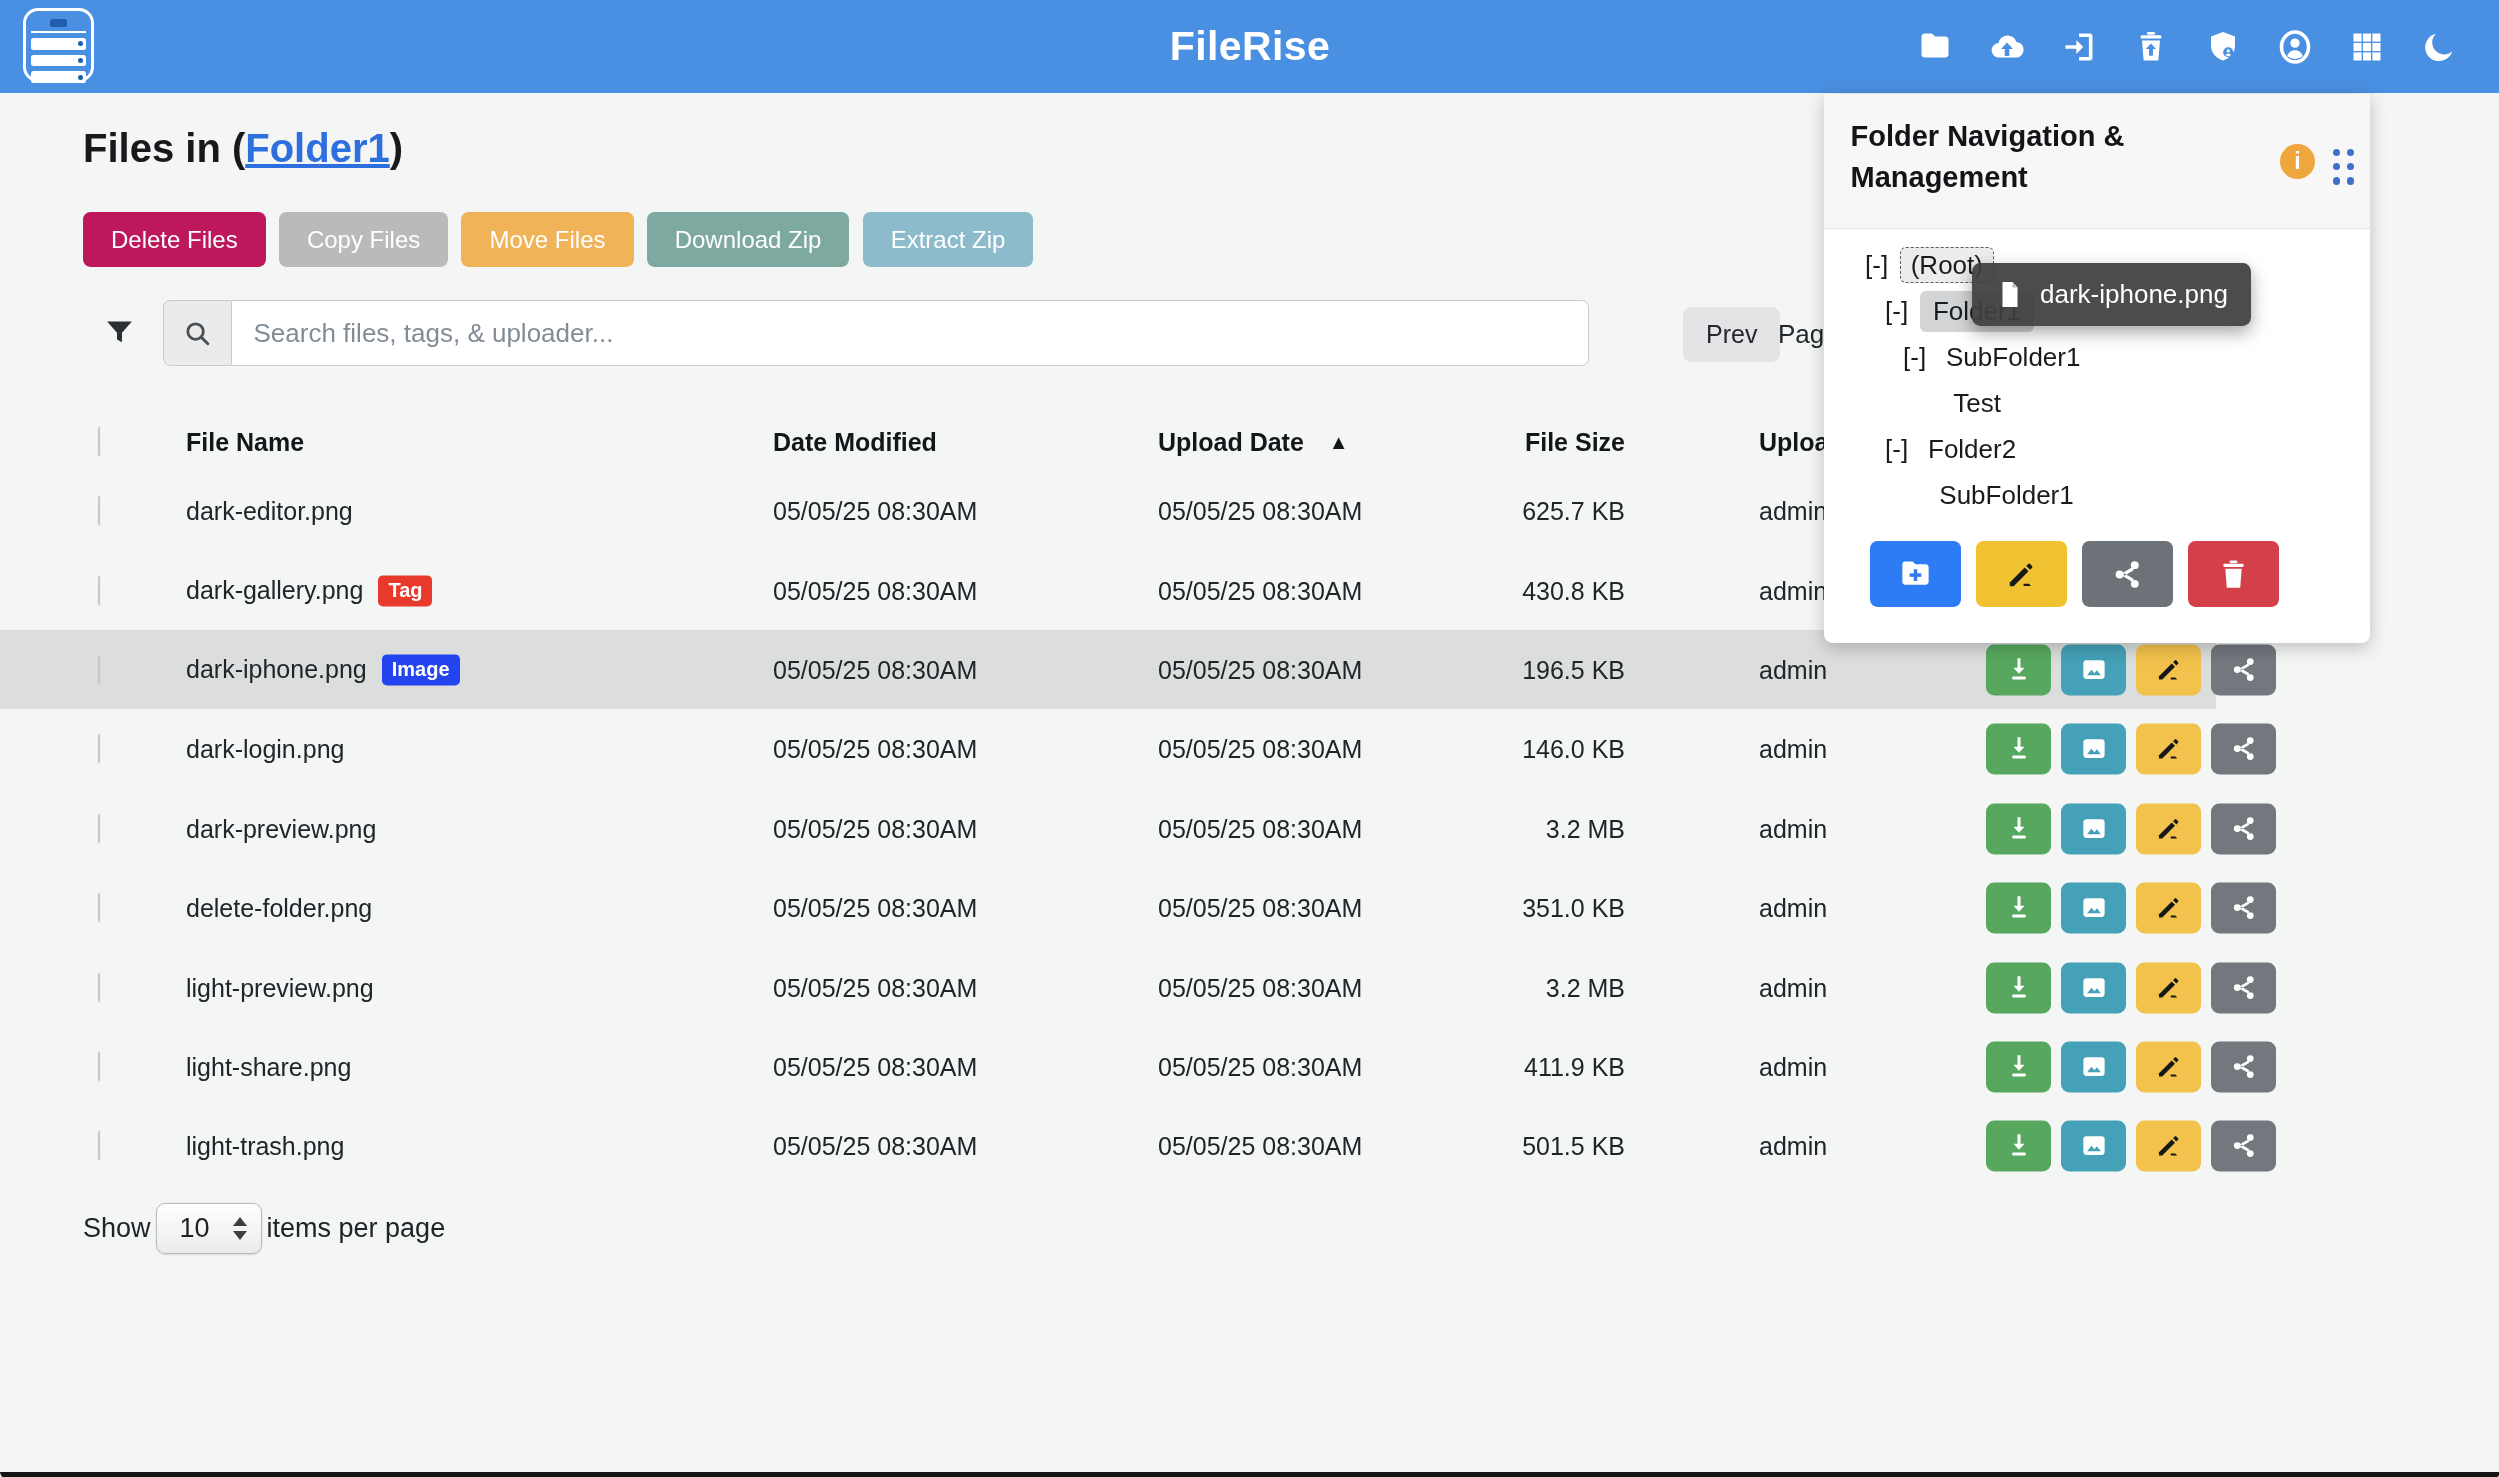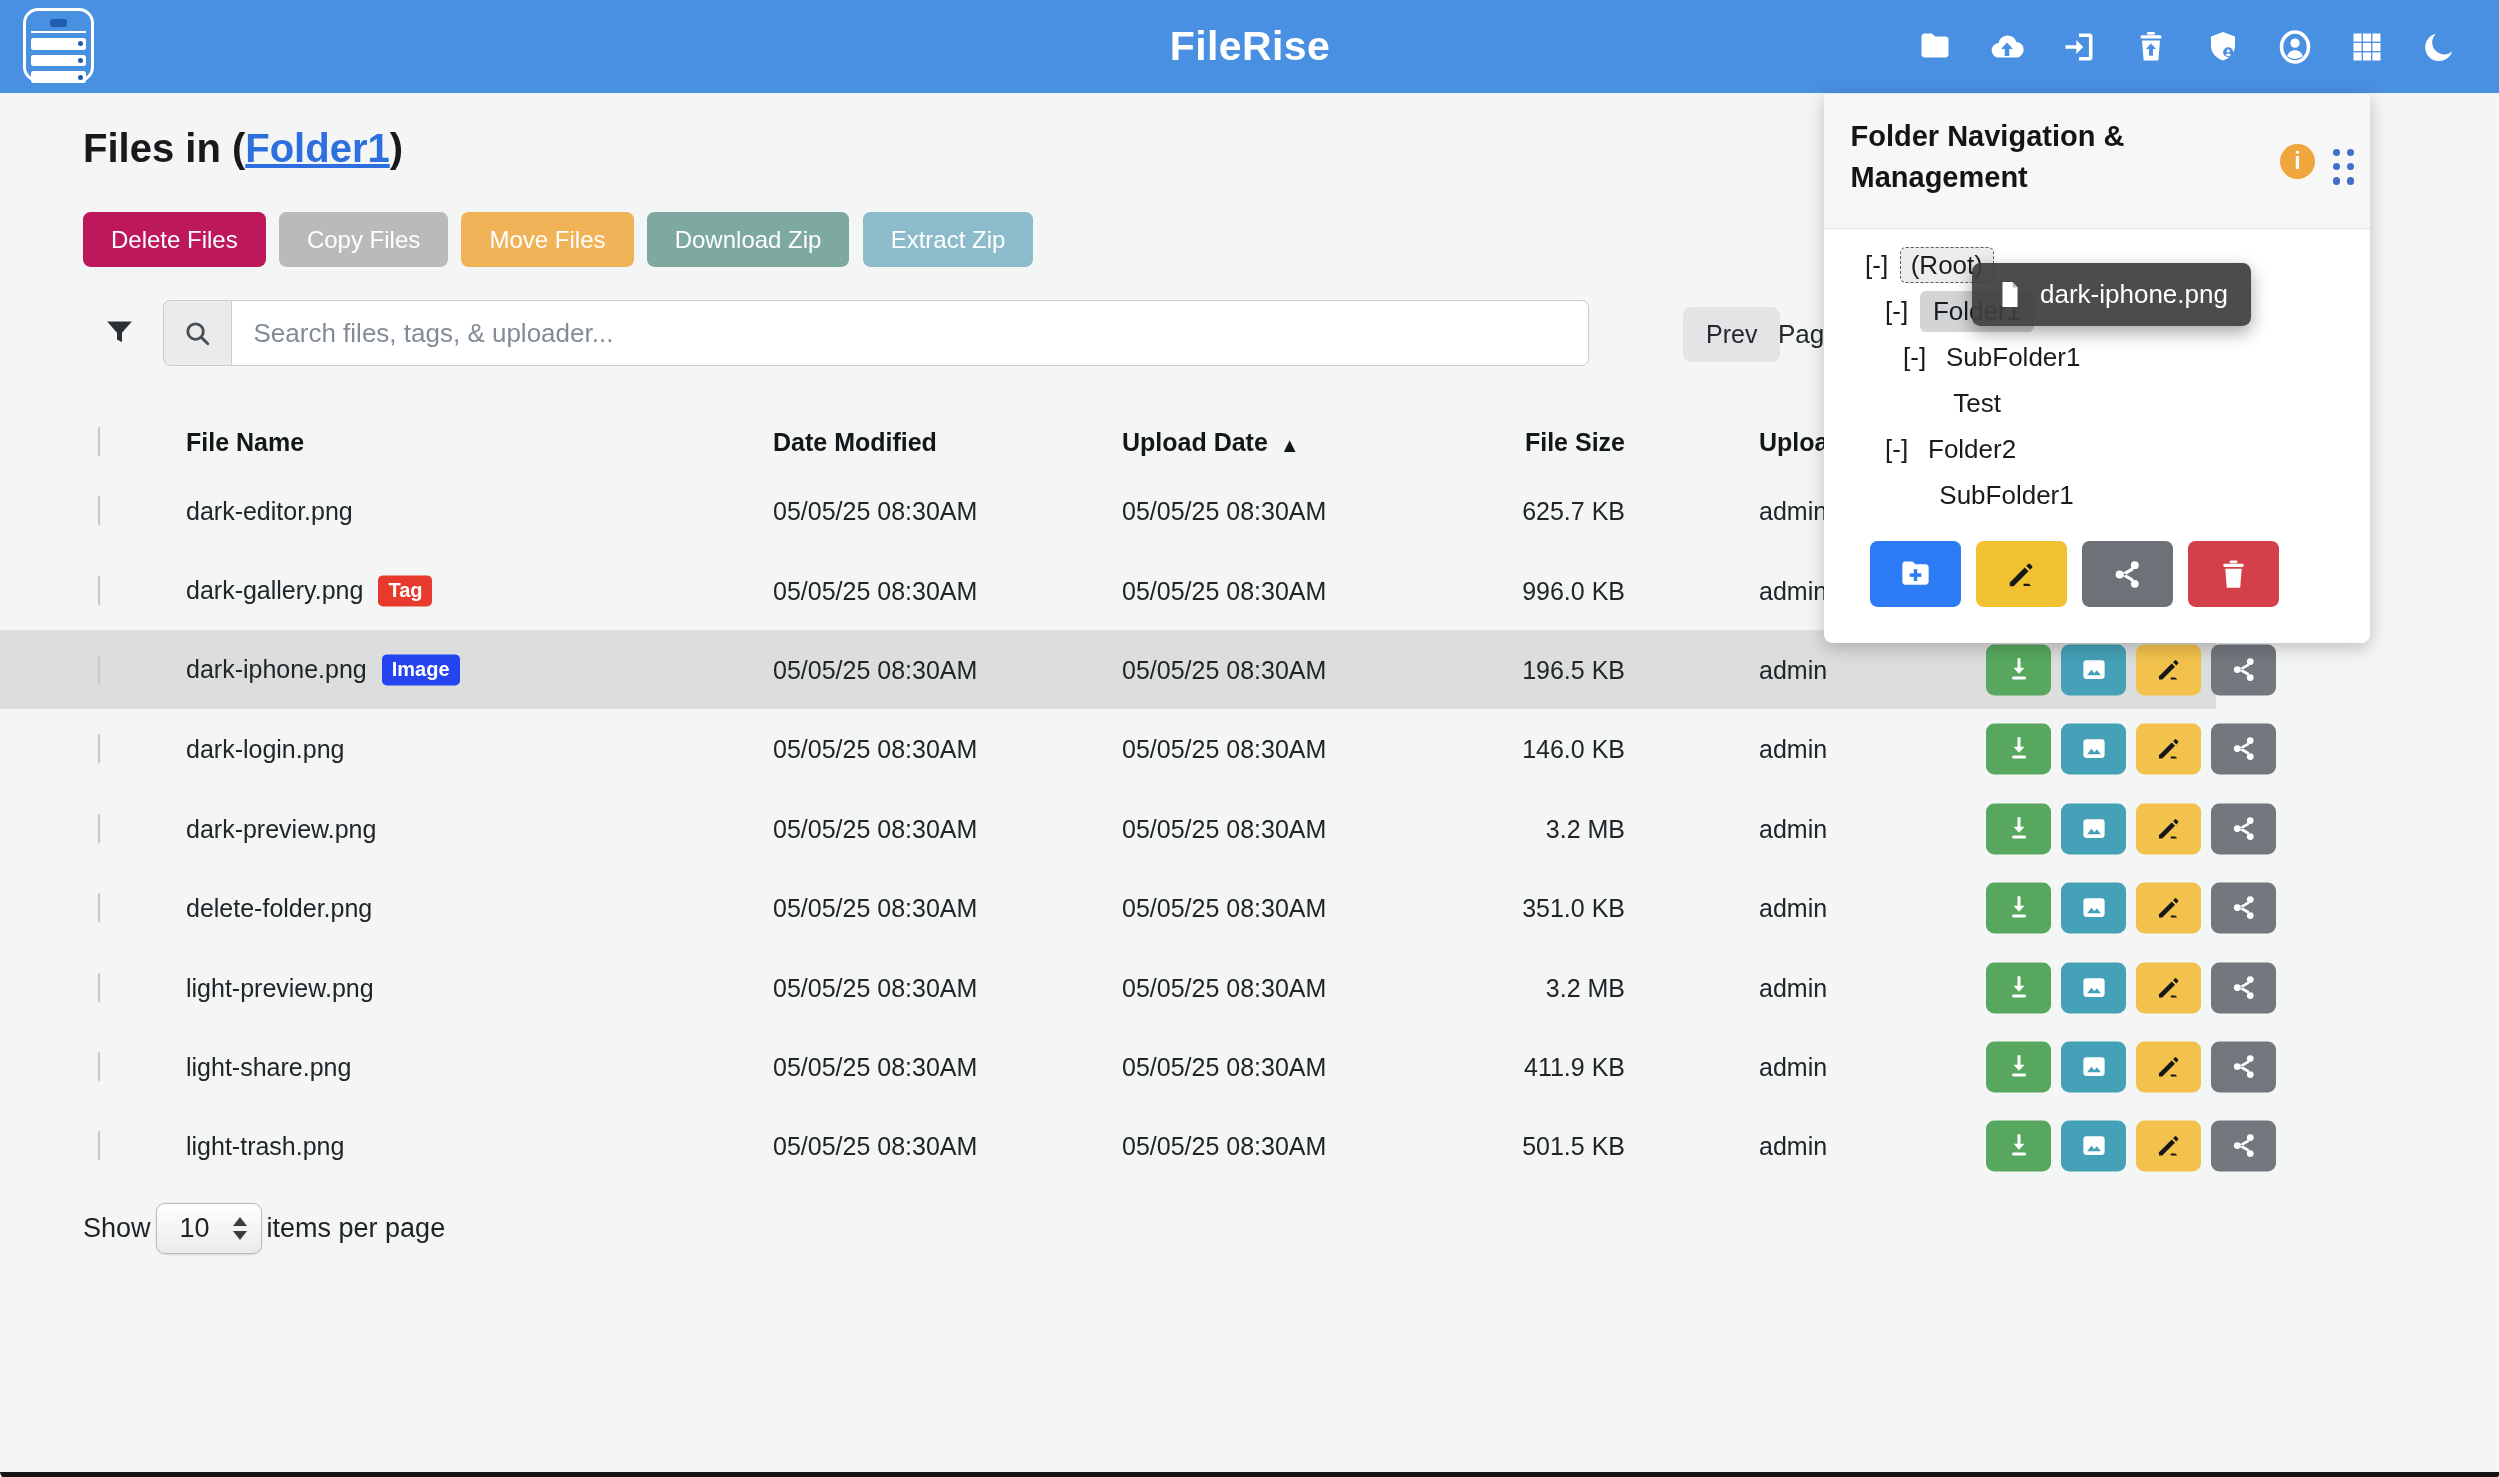--- a/index.html
+++ b/index.html
@@ -41,21 +41,21 @@
   .page-info{position:absolute;left:1778px;top:319px;font-size:26px;color:#24282c;white-space:nowrap;}
 
   
   .thead{position:absolute;left:0;top:413px;width:2500px;height:58px;font-weight:bold;font-size:25px;color:#14171a;}
   .trow{position:absolute;left:0;width:2216px;height:79px;font-size:25px;color:#212529;}
   .trow.hl{background:#dcdddd;}
   .cell{position:absolute;top:50%;transform:translateY(-50%);white-space:nowrap;}
   .c-check{left:98px;}
   .c-name{left:186px;display:flex;align-items:center;gap:15px;}
   .c-mod{left:773px;}
-  .c-up{left:1122px;display:flex;align-items:flex-end;gap:12px;}
+  .c-up{left:1158px;display:flex;align-items:center;gap:25px;}
   .c-size{left:1340px;width:285px;text-align:right;}
   .c-uploader{left:1759px;}
   .c-actions{left:1986px;display:flex;gap:10px;}
   .checkbox{width:22px;height:22px;background:#fdfdfd;border:1.7px solid #c6c8ca;border-radius:5.8px;box-sizing:border-box;box-shadow:0 0.8px 1.7px rgba(0,0,0,.08);cursor:pointer;}
   .badge{font-size:20px;color:#fff;border-radius:5px;padding:4.1px 10px;font-weight:bold;}
   .badge.tag{background:#e83a2c;}
   .badge.image{background:#2344ee;}
   .sort-tri{font-size:20px;}
   .abtn{width:65px;height:51px;border:none;border-radius:8.3px;display:flex;align-items:center;justify-content:center;cursor:pointer;}
   .abtn svg{width:30px;height:30px;}
@@ -263,21 +263,21 @@
   </div>
 
   <div class="trow" style="top:551px;">
     <span class="cell c-check"><span class="checkbox"></span></span>
     <span class="cell c-name">
         <span>dark-gallery.png</span>
         <span class="badge tag">Tag</span>
       </span>
     <span class="cell c-mod">05/05/25 08:30AM</span>
     <span class="cell c-up">05/05/25 08:30AM</span>
-    <span class="cell c-size">996.0 KB</span>
+    <span class="cell c-size">430.8 KB</span>
     <span class="cell c-uploader">admin</span>
     <span class="cell c-actions">
       <button class="abtn dl">
           <svg viewBox="0 0 24 24" fill="#fff">
             <path d="M10.8 3h2.4v7.6h3.2L12 15.4 7.6 10.6h3.2V3z"></path>
             <rect x="6.5" y="17.6" width="11" height="2.3" rx="1"></rect>
           </svg>
         </button>
       <button class="abtn img">
           <svg viewBox="0 0 24 24">

